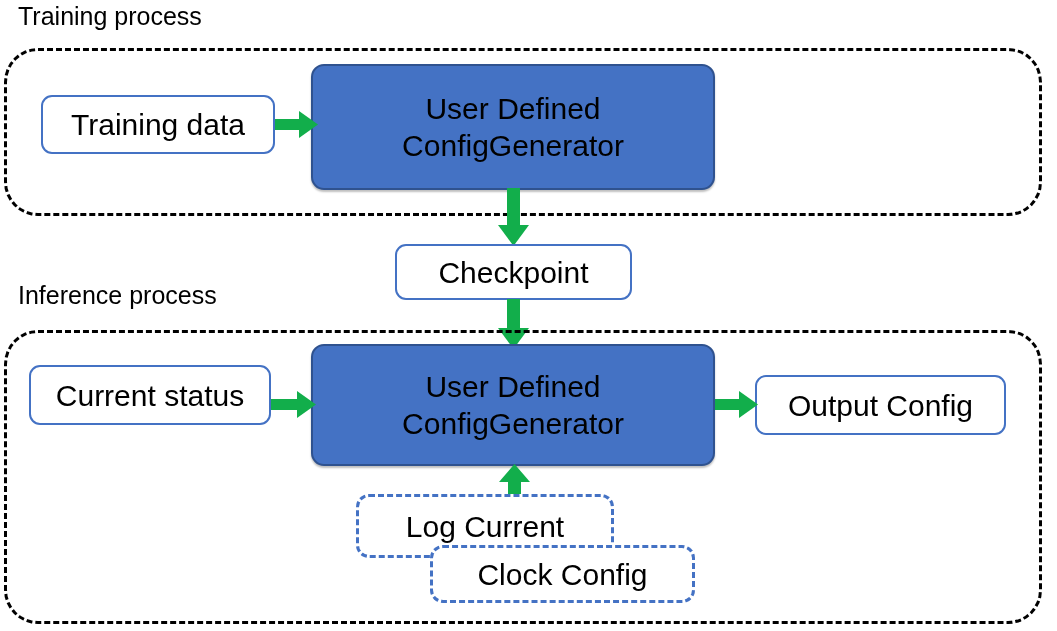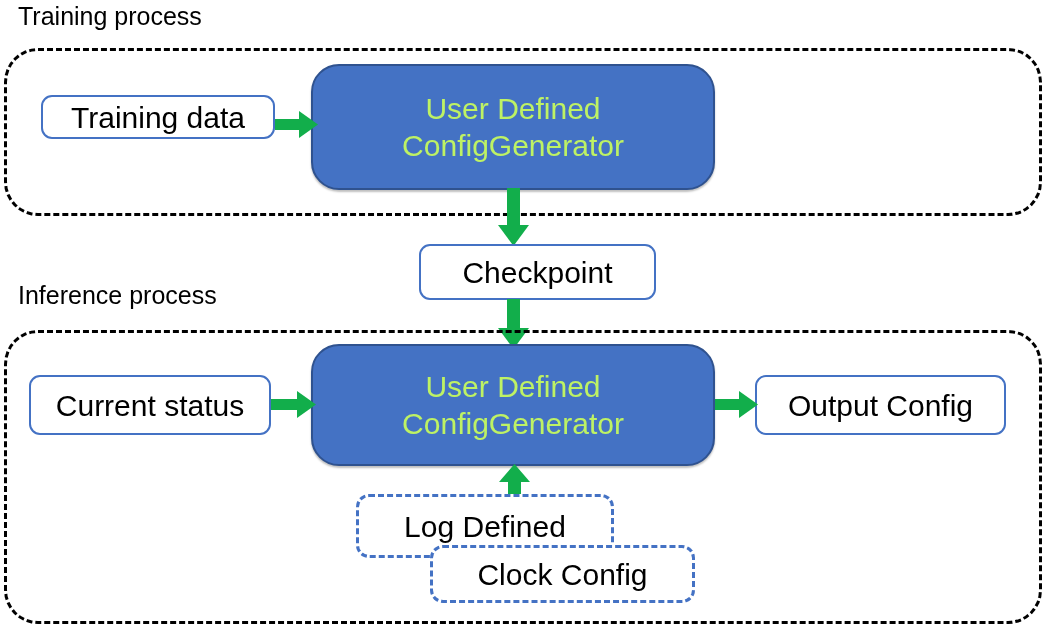--- a/index.html
+++ b/index.html
@@ -47,22 +47,22 @@
     color: #000000;
     font-size: 30px;
     line-height: 1.1;
     white-space: nowrap;
   }
 
   
   .node.filled {
     background: #4472C4;
     border: 2px solid #2F528F;
-    border-radius: 28px;
-    color: #bef264;
+    border-radius: 13px;
+    color: #000000;
     font-size: 30px;
     line-height: 1.25;
     text-align: left;
     flex-direction: column;
     box-shadow: 0 2px 2px rgba(0,0,0,0.25);
   }
 
   
   .node.trigger {
     background: #ffffff;
@@ -83,21 +83,21 @@
 </style>
 </head>
 <body>
 
 <div id="stage">
 
   <div class="group-caption" style="left:18px; top:4px;">Training process</div>
 
   <div class="group" style="left:4px; top:48px; width:1038px; height:168px;"></div>
 
-  <div class="node" style="left:41px; top:95px; width:234px; height:44px;">
+  <div class="node" style="left:41px; top:95px; width:234px; height:59px;">
     <span class="label">Training data</span>
   </div>
 
   <div class="node filled" style="left:311px; top:64px; width:404px; height:126px;">
     <span class="label">User Defined</span>
     <span class="label">ConfigGenerator</span>
   </div>
 
   <svg class="arrow" style="left:275px; top:108px;" width="44" height="34" viewBox="0 0 44 34">
     <g fill="#12AE4B" stroke="none">
@@ -106,36 +106,36 @@
     </g>
   </svg>
 
   <svg class="arrow" style="left:496px; top:188px;" width="36" height="60" viewBox="0 0 36 60">
     <g fill="#12AE4B" stroke="none">
       <rect x="11" y="0" width="13" height="40"></rect>
       <polygon points="2,37 33,37 17.5,58"></polygon>
     </g>
   </svg>
 
-  <div class="node" style="left:395px; top:244px; width:237px; height:56px;margin-left:24px;">
+  <div class="node" style="left:395px; top:244px; width:237px; height:56px;">
     <span class="label">Checkpoint</span>
   </div>
 
   <svg class="arrow" style="left:496px; top:299px;" width="36" height="52" viewBox="0 0 36 52">
     <g fill="#12AE4B" stroke="none">
       <rect x="11" y="0" width="13" height="32"></rect>
       <polygon points="2,29 33,29 17.5,50"></polygon>
     </g>
   </svg>
 
   <div class="group-caption" style="left:18px; top:283px;">Inference process</div>
 
   <div class="group" style="left:4px; top:330px; width:1038px; height:294px;"></div>
 
-  <div class="node" style="left:29px; top:375px; width:242px; height:60px;">
+  <div class="node" style="left:29px; top:365px; width:242px; height:60px;">
     <span class="label">Current status</span>
   </div>
 
   <div class="node filled" style="left:311px; top:344px; width:404px; height:122px;">
     <span class="label">User Defined</span>
     <span class="label">ConfigGenerator</span>
   </div>
 
   <svg class="arrow" style="left:271px; top:388px;" width="46" height="34" viewBox="0 0 46 34">
     <g fill="#12AE4B" stroke="none">
@@ -156,20 +156,20 @@
   </svg>
 
   <svg class="arrow" style="left:498px; top:466px;" width="34" height="34" viewBox="0 0 34 34">
     <g fill="#12AE4B" stroke="none">
       <rect x="10" y="12" width="13" height="22"></rect>
       <polygon points="1,16 32,16 16.5,-2"></polygon>
     </g>
   </svg>
 
   <div class="node trigger" style="left:356px; top:494px; width:258px; height:64px; z-index:2;">
-    <span class="label">Log Defined</span>
+    <span class="label">Log Current</span>
   </div>
 
   <div class="node trigger" style="left:430px; top:545px; width:265px; height:58px; z-index:3;">
     <span class="label">Clock Config</span>
   </div>
 
 </div>
 
 </body></html>

